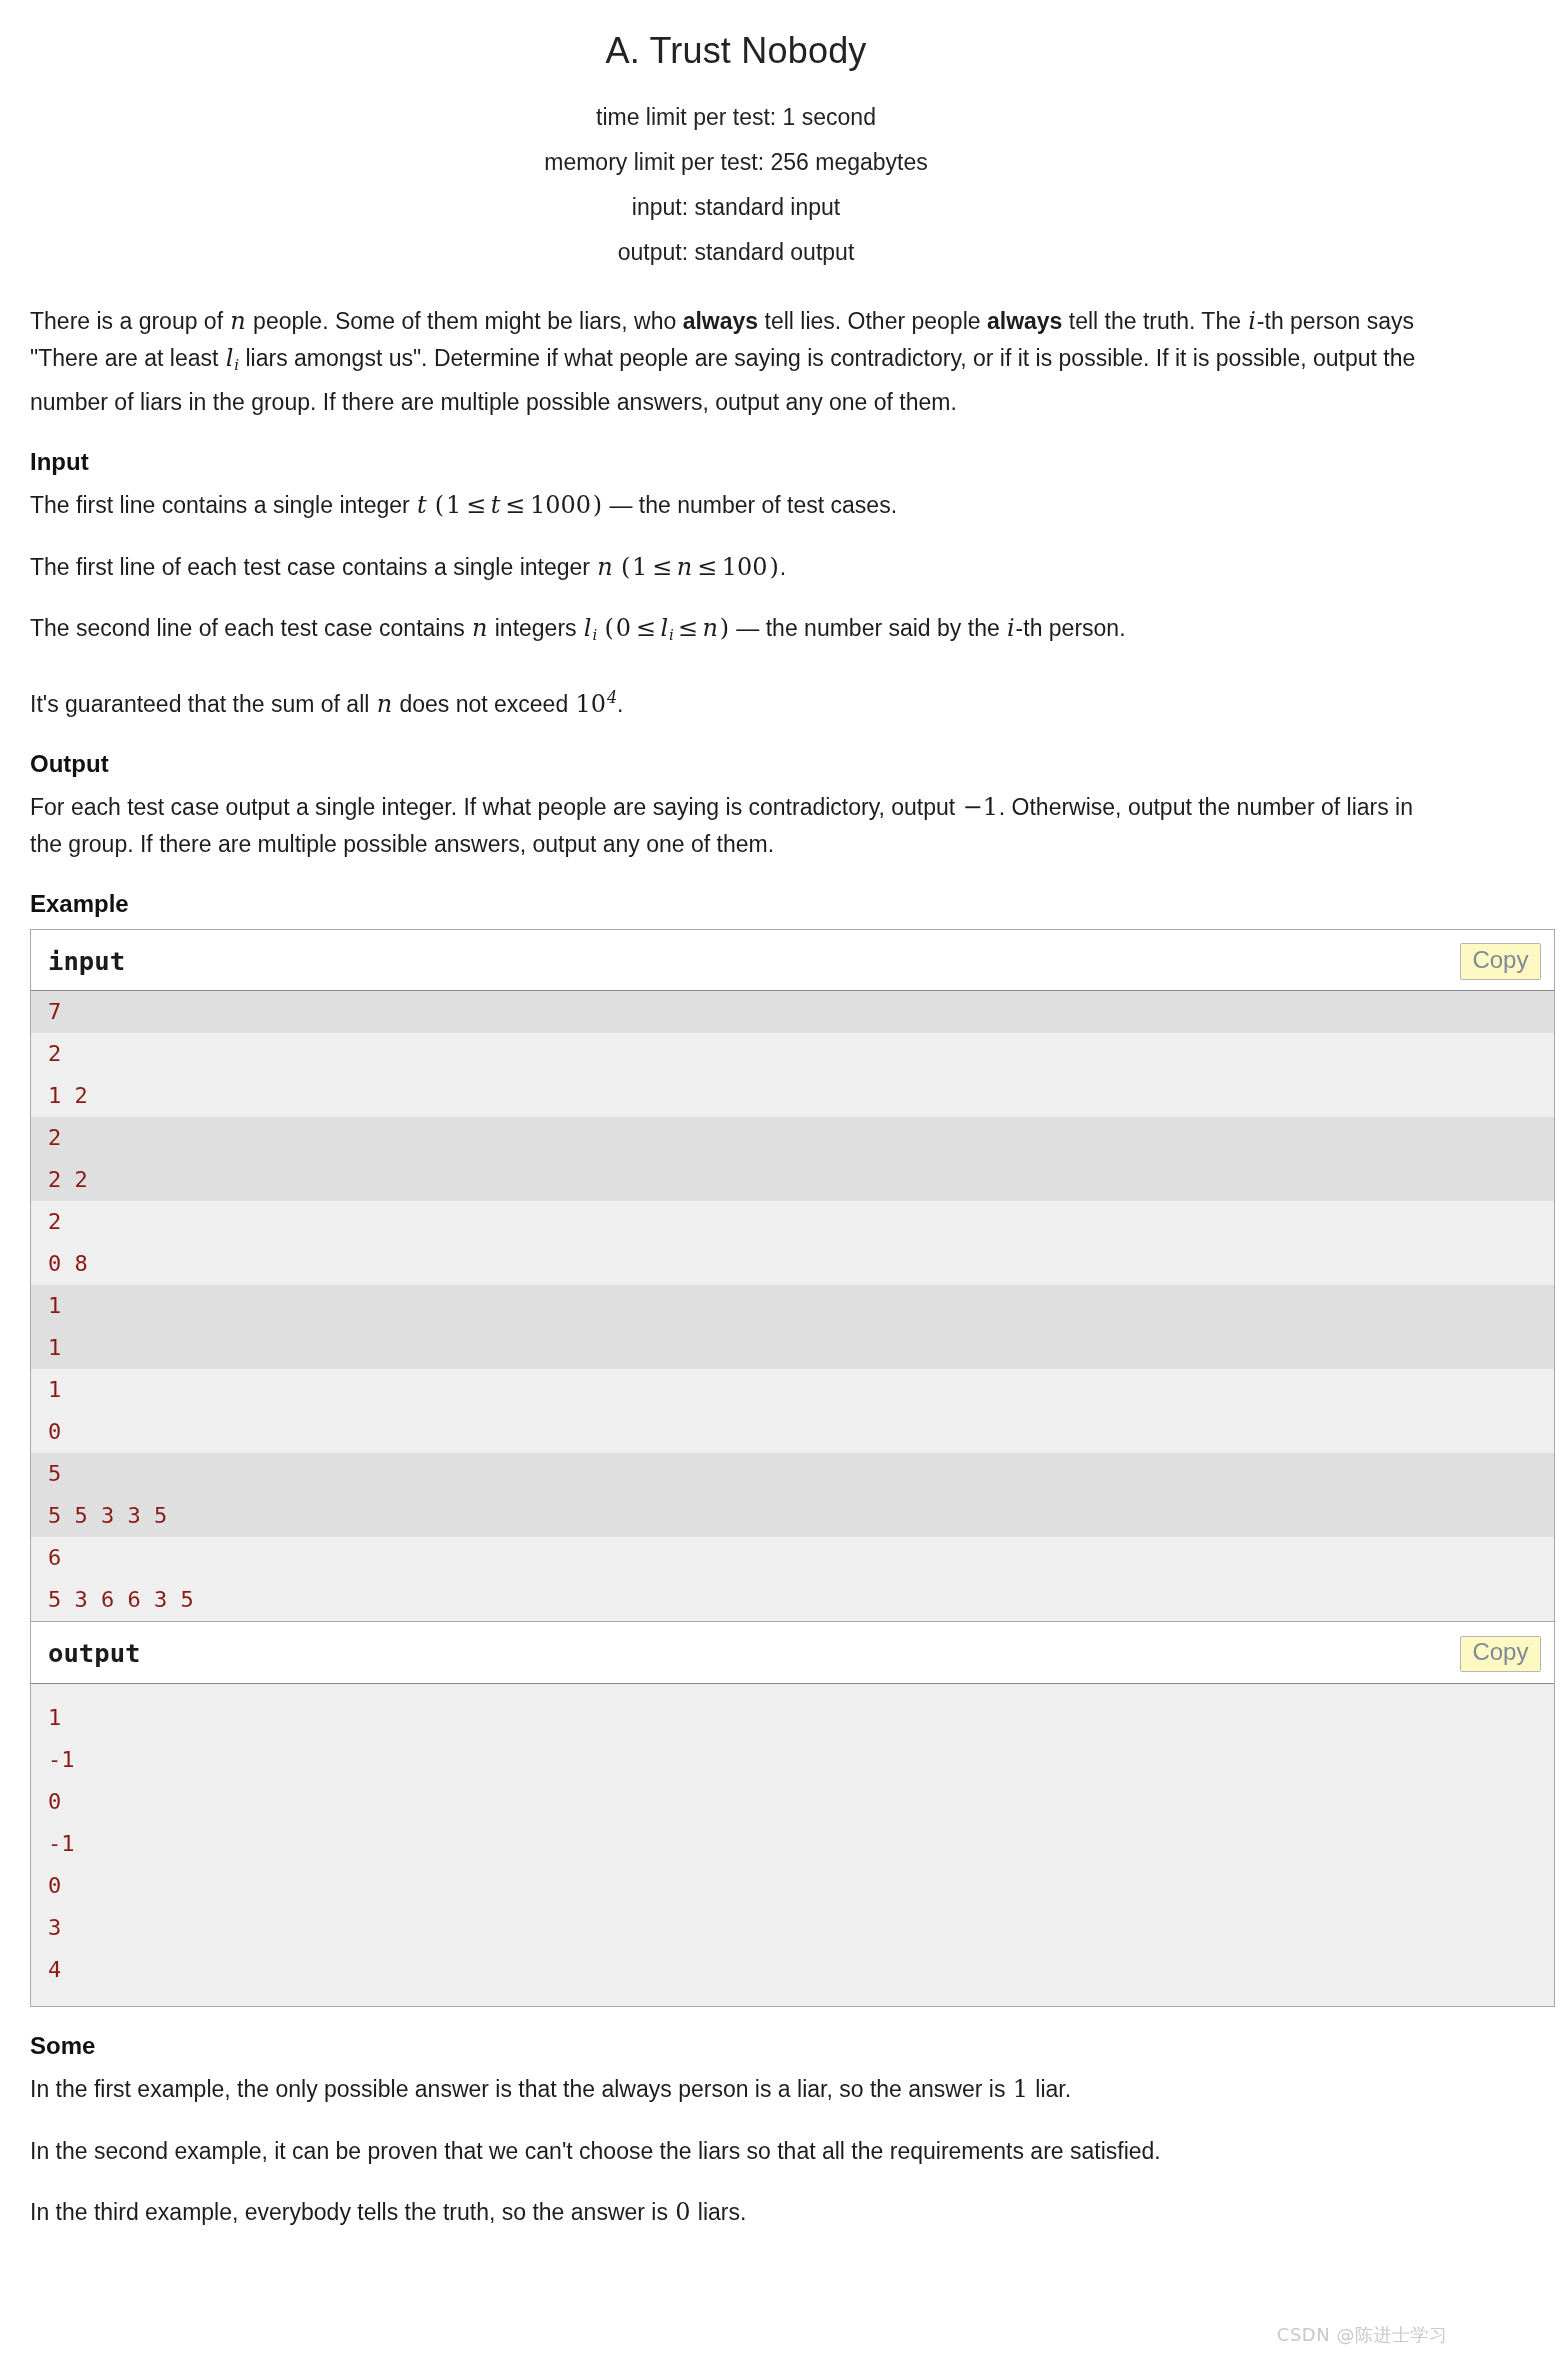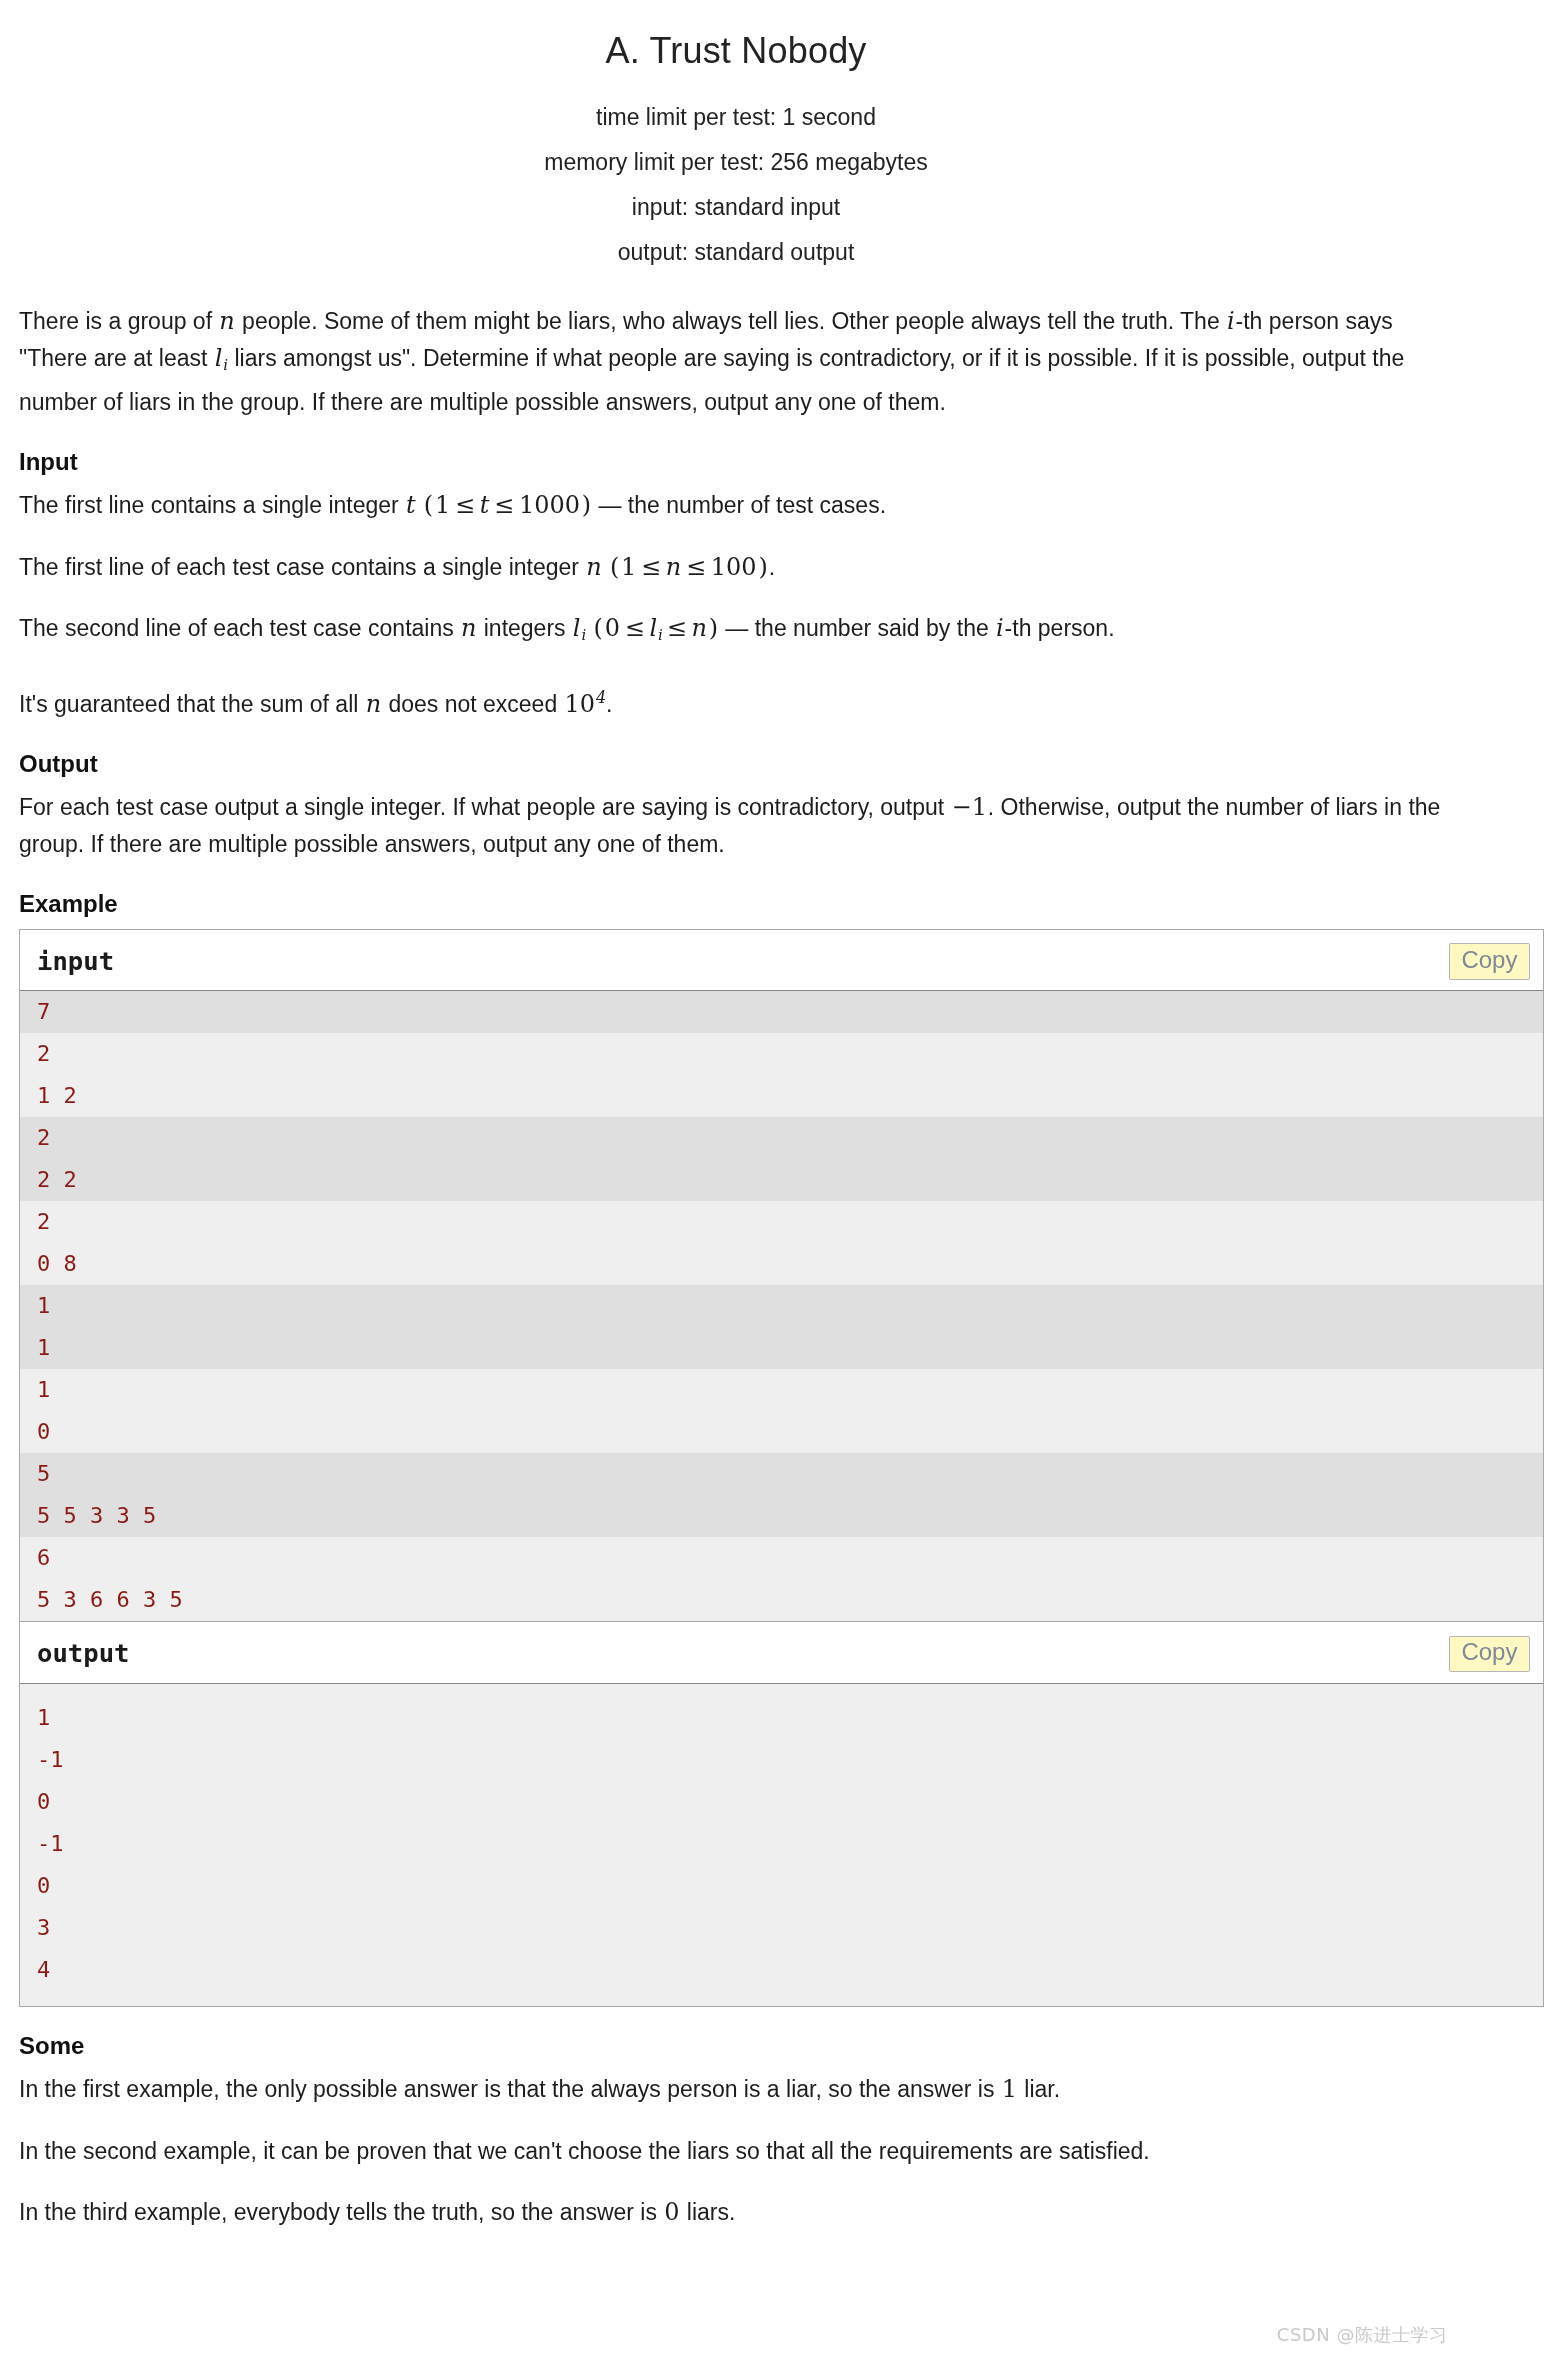--- a/index.html
+++ b/index.html
@@ -14,21 +14,21 @@
     color: #1d1d1d;
     -webkit-font-smoothing: antialiased;
     position: relative;
     overflow: hidden;
   }
   .page {
     position: relative;
     width: 1472px;
     height: 2373px;
     box-sizing: border-box;
-    padding: 0 19px;
+    padding: 0 30px;
   }
 
   
   .problem-title {
     text-align: center;
     font-size: 36px;
     font-weight: 400;
     color: #232323;
     margin: 0;
     padding-top: 30px;
@@ -57,21 +57,21 @@
   }
 
   .section-title {
     font-size: 24px;
     font-weight: bold;
     color: #111111;
     margin: 23px 0 9.5px 0;
     line-height: 32px;
   }
 
-  b, strong { font-weight: normal; }
+  b, strong { font-weight: bold; }
 
   
   .m {
     font-family: "DejaVu Serif", "Liberation Serif", serif;
     font-style: italic;
     font-size: 24px;
     padding: 0 0.9px;
   }
   .mn {
     font-family: "DejaVu Serif", "Liberation Serif", serif;

